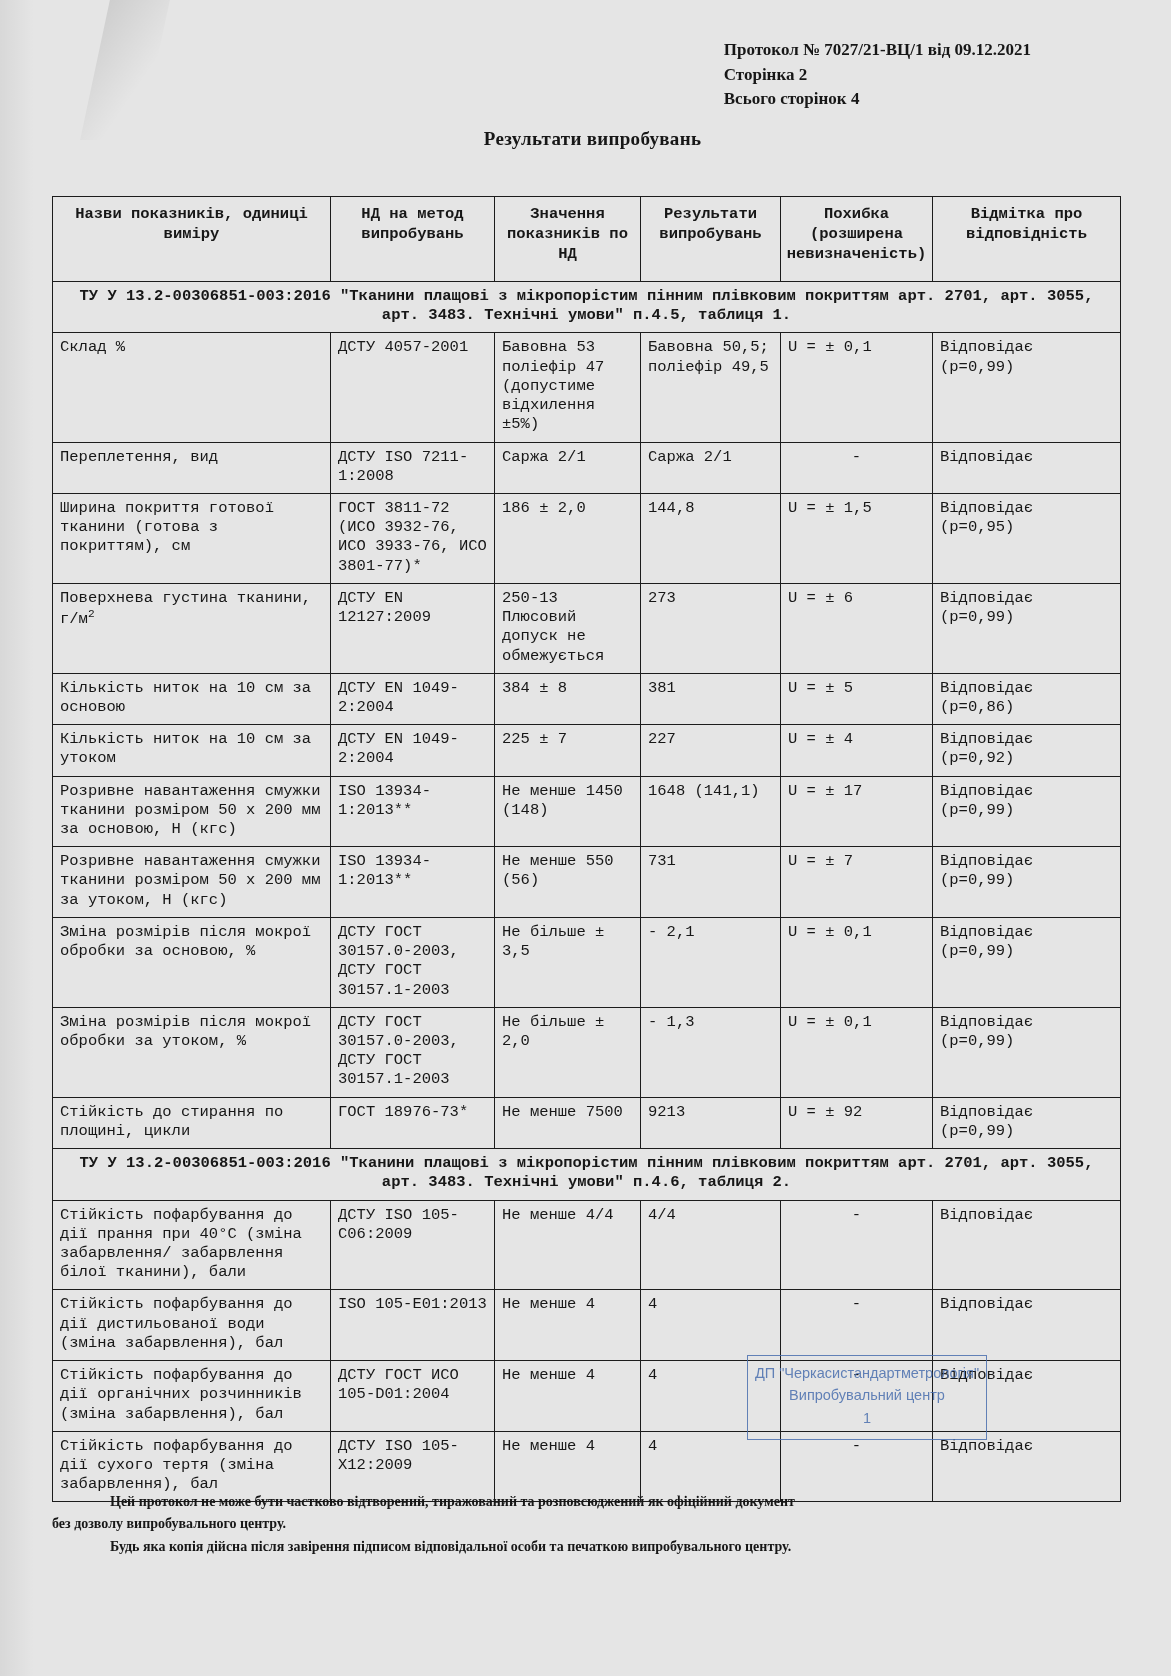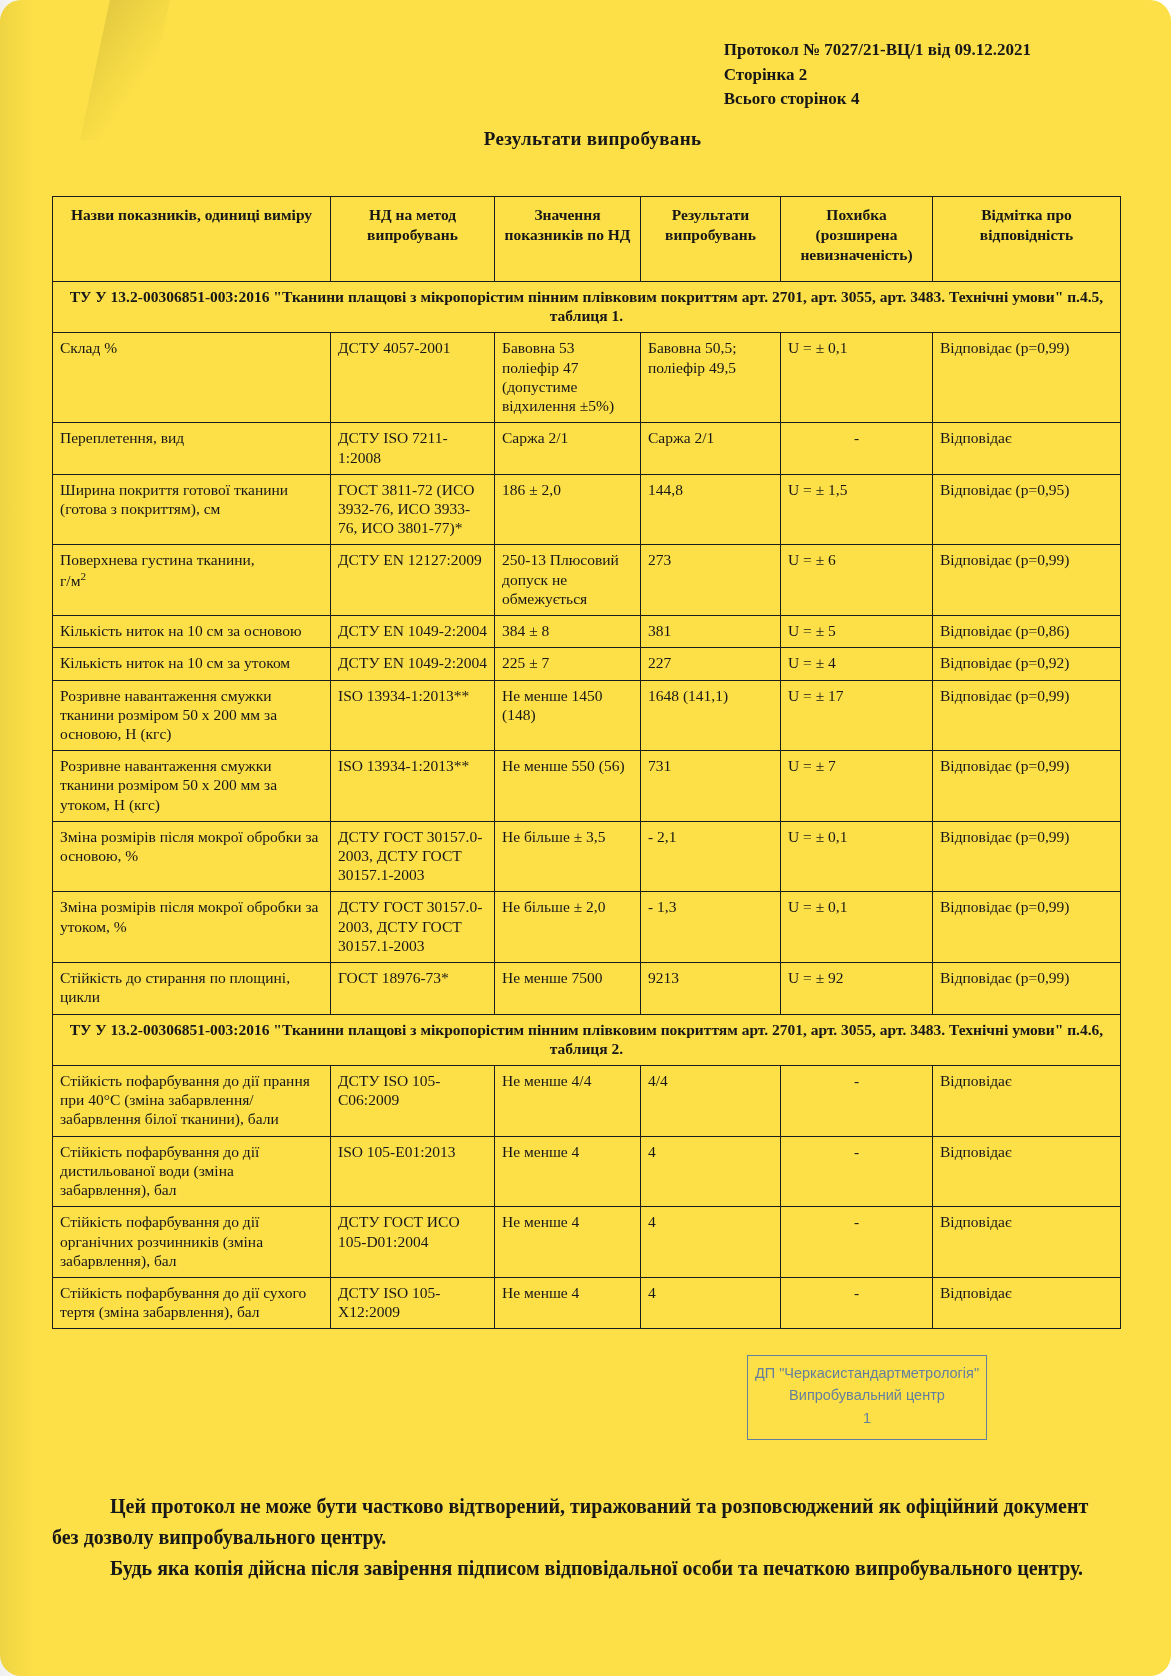--- a/index.html
+++ b/index.html
@@ -11,22 +11,21 @@
     width: 1171px;
     height: 1676px;
     position: relative;
     font-family: "Liberation Serif", serif;
     color: #171717;
     overflow: hidden;
   }
   .page {
     position: absolute;
     inset: 0;
-    background: #fde047;
-    border-radius: 21px;
+    background: #e5e5e5;
   }
   
   .scan-streak {
     position: absolute;
     top: 0;
     left: 95px;
     width: 60px;
     height: 140px;
     background: linear-gradient(115deg, rgba(0,0,0,0.10), rgba(0,0,0,0) 70%);
     transform: skewX(-12deg);
@@ -65,20 +64,21 @@
   }
 
   table.results {
     position: absolute;
     top: 196px;
     left: 52px;
     width: 1068px;
     border-collapse: collapse;
     font-size: 15.5px;
     table-layout: fixed;
+    font-family: Liberation Mono, monospace;
   }
   table.results td, table.results th {
     border: 1px solid #1c1c1c;
     vertical-align: top;
     padding: 5px 7px 7px 7px;
     line-height: 1.24;
   }
   table.results thead th {
     text-align: center;
     font-weight: bold;
@@ -118,21 +118,21 @@
     box-sizing: border-box;
     opacity: 0.85;
     pointer-events: none;
   }
   .footer {
     position: absolute;
     left: 52px;
     top: 1492px;
     width: 1068px;
     font-weight: bold;
-    font-size: 20px;
+    font-size: 14px;
     line-height: 1.45;
   }
   .footer p { margin: 0 0 2px 0; }
   .footer .ind { text-indent: 58px; }
 </style>
 </head>
 <body>
 
 <div class="page">
   <div class="scan-edge"></div>

